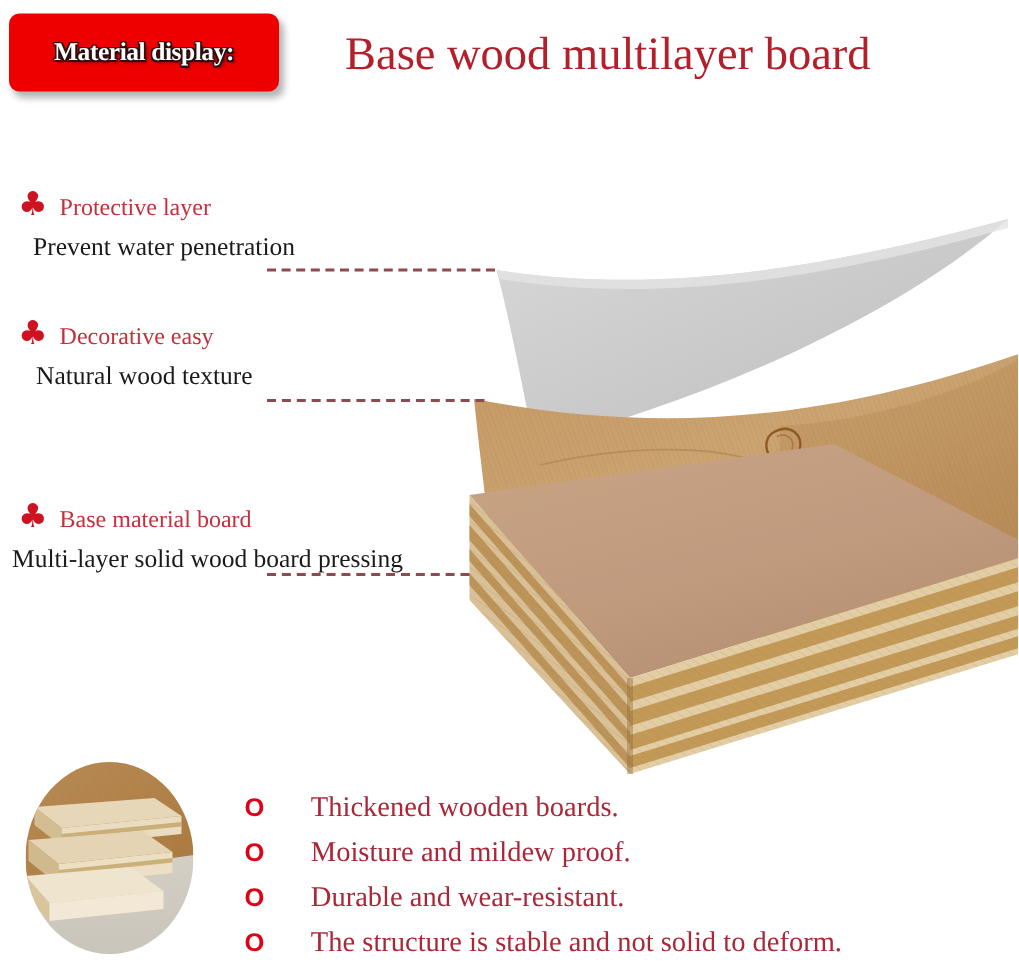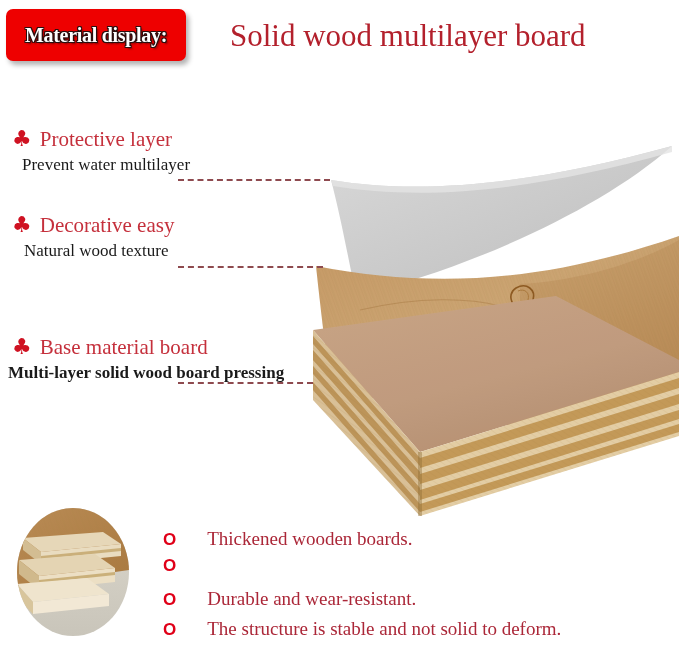--- a/index.html
+++ b/index.html
@@ -35,21 +35,21 @@
     left: 0;
     top: 0;
     width: 180px;
     height: 52px;
     display: flex;
     align-items: center;
     justify-content: center;
     color: #ffffff;
     font-family: "Liberation Serif", serif;
     font-weight: bold;
-    font-size: 20px;
+    font-size: 17px;
     letter-spacing: -0.3px;
     white-space: nowrap;
     text-shadow:
        1px 0 0 #2a1010, -1px 0 0 #2a1010,
        0 1px 0 #2a1010, 0 -1px 0 #2a1010,
        1px 1px 0 #2a1010, -1px -1px 0 #2a1010,
        1px -1px 0 #2a1010, -1px 1px 0 #2a1010,
        2px 2px 2px rgba(0,0,0,0.45);
   }
   .page-title {
@@ -82,21 +82,21 @@
   }
   .club {
     color: #cf1222;
     font-size: 22px;
     line-height: 1;
     margin-right: 8px;
     font-family: "DejaVu Sans", sans-serif;
   }
   .c-title {
     color: #c5303c;
-    font-size: 21px;
+    font-size: 16px;
     line-height: 26px;
     white-space: nowrap;
   }
   .c-sub {
     color: #1a1a1a;
     font-size: 17px;
     line-height: 22px;
     white-space: nowrap;
     margin-top: 2px;
   }
@@ -144,21 +144,21 @@
   }
 </style>
 </head>
 <body>
 
 <div id="page">
 
   <div class="badge">
     <div class="badge-text">Material display:</div>
   </div>
-  <div class="page-title">Solid wood multilayer board</div>
+  <div class="page-title">Base wood multilayer board</div>
 
   <svg class="illustration" viewBox="0 0 679 647" width="679" height="647">
     <defs>
       <linearGradient id="gProtect" x1="0" y1="0" x2="1" y2="1">
         <stop offset="0%" stop-color="#d6d6d6"></stop>
         <stop offset="55%" stop-color="#c6c6c6"></stop>
         <stop offset="100%" stop-color="#b9b9b9"></stop>
       </linearGradient>
       <linearGradient id="gVeneerTop" x1="0.1" y1="0" x2="0.9" y2="1">
         <stop offset="0%" stop-color="#c69a66"></stop>
@@ -242,39 +242,39 @@
 
       <path d="M418,452 L422,452 L422,516 L418,516 Z" fill="#8d6b35" opacity="0.4"></path>
     </g>
   </svg>
 
   <div class="callout" style="left:12px; top:126px;">
     <div class="c-head">
       <span class="club">♣</span>
       <span class="c-title">Protective layer</span>
     </div>
-    <div class="c-sub" style="margin-left:10px;">Prevent water multilayer</div>
+    <div class="c-sub" style="margin-left:10px;">Prevent water penetration</div>
   </div>
   <div class="dashline" style="left:178px; top:179px; width:152px;"></div>
 
   <div class="callout" style="left:12px; top:212px;">
     <div class="c-head">
       <span class="club">♣</span>
       <span class="c-title">Decorative easy</span>
     </div>
     <div class="c-sub" style="margin-left:12px;">Natural wood texture</div>
   </div>
   <div class="dashline" style="left:178px; top:266px; width:145px;"></div>
 
   <div class="callout" style="left:12px; top:334px;">
     <div class="c-head">
       <span class="club">♣</span>
       <span class="c-title">Base material board</span>
     </div>
-    <div class="c-sub" style="margin-left:-4px;font-weight:bold;">Multi-layer solid wood board pressing</div>
+    <div class="c-sub" style="margin-left:-4px;">Multi-layer solid wood board pressing</div>
   </div>
   <div class="dashline" style="left:178px; top:382px; width:135px;"></div>
 
   <div class="oval-photo">
     <svg viewBox="0 0 112 128" width="112" height="128">
       <defs>
         <linearGradient id="bgWood" x1="0" y1="0" x2="1" y2="1">
           <stop offset="0%" stop-color="#b98b55"></stop>
           <stop offset="100%" stop-color="#a9793f"></stop>
         </linearGradient>
@@ -309,20 +309,21 @@
     </svg>
   </div>
 
   <div class="bullets">
     <div class="bullet-row">
       <span class="bullet-o">O</span>
       <span class="bullet-text">Thickened wooden boards.</span>
     </div>
     <div class="bullet-row">
       <span class="bullet-o">O</span>
+      <span class="bullet-text">Moisture and mildew proof.</span>
     </div>
     <div class="bullet-row">
       <span class="bullet-o">O</span>
       <span class="bullet-text">Durable and wear-resistant.</span>
     </div>
     <div class="bullet-row">
       <span class="bullet-o">O</span>
       <span class="bullet-text">The structure is stable and not solid to deform.</span>
     </div>
   </div>

